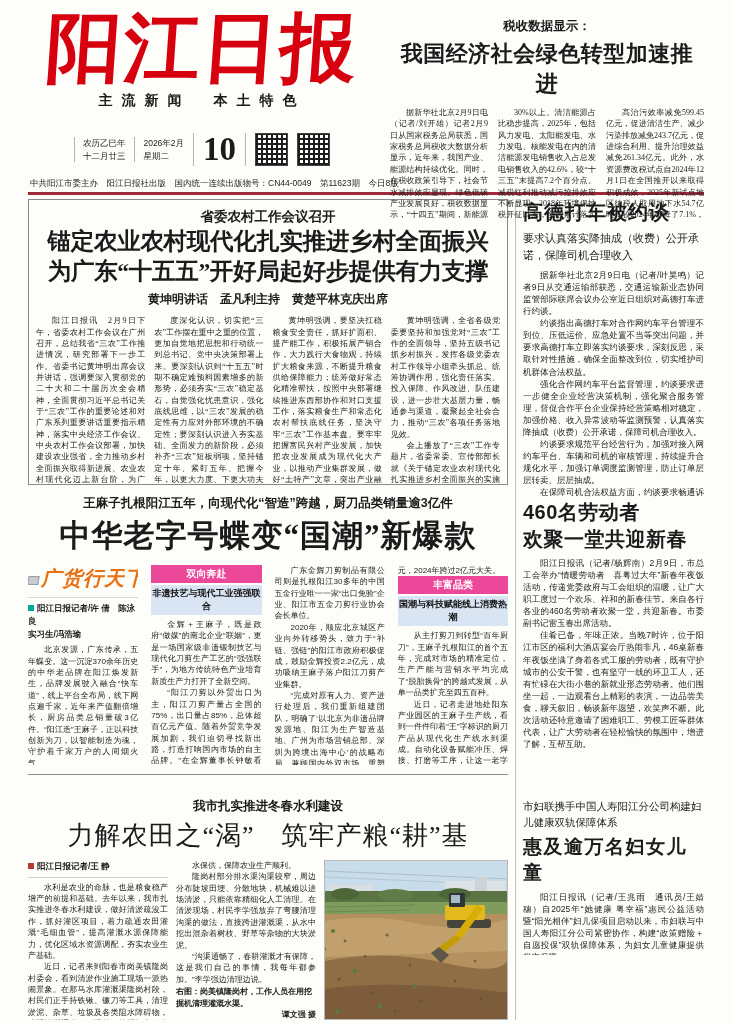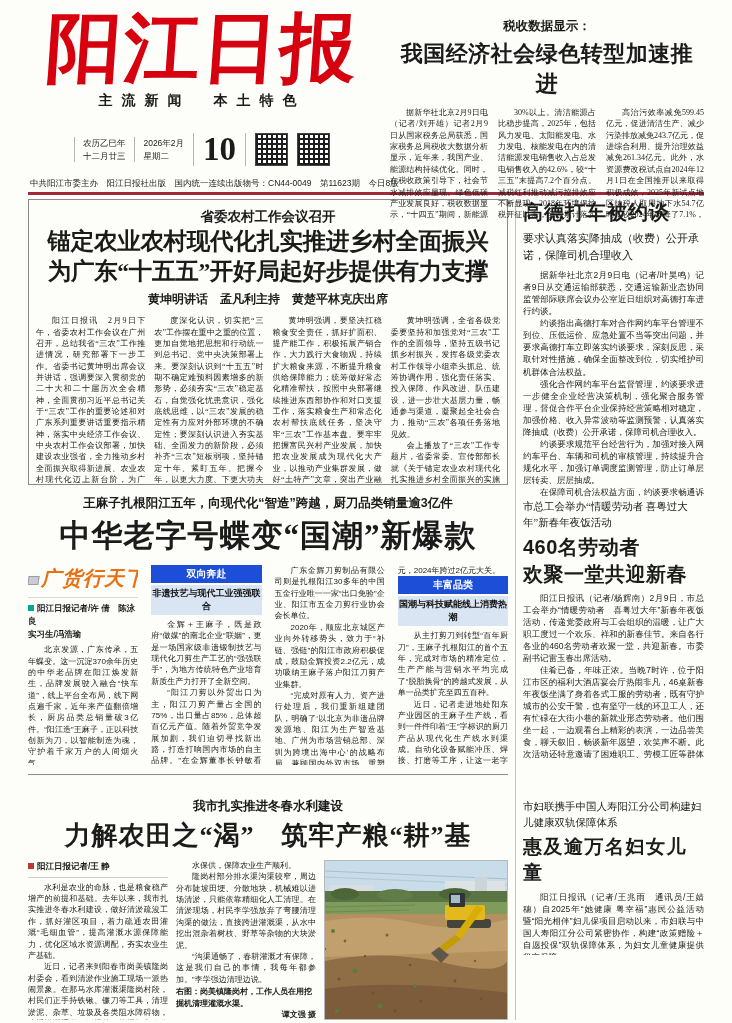--- a/index.html
+++ b/index.html
@@ -54,28 +54,28 @@
   .wangmazi h2 { text-align:center; font-size:31px; font-weight:900; letter-spacing:1px; margin:3px 0 8px; }
   .wm-cols { display:flex; gap:13px; height:200px; overflow:hidden; }
   .wm-cols .col { flex:1; }
   .gh-logo { color:#e9700f; font-weight:900; font-style:italic; font-size:20px; letter-spacing:1px;
     border-bottom:1px solid #d9d9d9; padding-bottom:5px; margin-bottom:4px; white-space:nowrap; }
   .gh-icon { display:inline-block; width:11px; height:9px; background:#c9cdd1; border:1px solid #9aa0a5;
     margin-right:2px; transform:skewX(-8deg); }
   .byline { font-size:8.5px; font-weight:bold; line-height:1.5; margin-bottom:4px; }
   .byline .sq { display:inline-block; width:6px; height:6px; background:#00a79d; margin-right:3px; }
   .byline .sq.red { background:#b93a2c; }
-  .badge { background:#1d4ed8; color:#fff; text-align:center; font-weight:bold; font-size:10px;
+  .badge { background:#ec4899; color:#fff; text-align:center; font-weight:bold; font-size:10px;
     padding:2px 0; margin-bottom:2px; }
   .badge-sub { background:#d9e5f3; color:#111; text-align:center; font-weight:bold; font-size:9px;
     padding:2px 1px; margin-bottom:4px; }
   
   .nongtian { border-top:1px solid #8a8a8a; margin-top:9px; padding-top:23px; }
   .nongtian .kicker { text-align:center; font-weight:bold; font-size:12.5px; }
-  .nongtian h2 { text-align:center; font-size:26px; font-weight:700; letter-spacing:1px; margin:3px 0 7px; }
+  .nongtian h2 { text-align:center; font-size:26px; font-weight:400; letter-spacing:1px; margin:3px 0 7px; }
   .nt-row { display:flex; gap:8px; height:160px; }
   .nt-col { width:140px; overflow:hidden; display:flex; flex-direction:column; }
   .nt-col .ps { flex:1; overflow:hidden; }
   .nt-byline { border-bottom:1px solid #cfcfcf; padding-bottom:4px; margin-bottom:4px; }
   .caption { font-size:8px; font-weight:bold; line-height:1.4; }
   .caption .credit { display:block; text-align:right; }
   .photo { width:184px; height:160px; border:1px solid #b9b9b9; overflow:hidden; flex:none; }
   
   .rart { overflow:hidden; }
   .gaode { height:300px; }
@@ -286,21 +286,20 @@
         <div class="sub">要求认真落实降抽成（收费）公开承诺，保障司机合理收入</div>
         <p class="bp">据新华社北京2月9日电（记者/叶昊鸣）记者9日从交通运输部获悉，交通运输新业态协同监管部际联席会议办公室近日组织对高德打车进行约谈。</p>
         <p class="bp">约谈指出高德打车对合作网约车平台管理不到位、压低运价、应急处置不当等突出问题，并要求高德打车立即落实约谈要求，深刻反思，采取针对性措施，确保全面整改到位，切实维护司机群体合法权益。</p>
         <p class="bp">强化合作网约车平台监督管理，约谈要求进一步健全企业经营决策机制，强化聚合服务管理，督促合作平台企业保持经营策略相对稳定，加强价格、收入异常波动等监测预警，认真落实降抽成（收费）公开承诺，保障司机合理收入。</p>
         <p class="bp">约谈要求规范平台经营行为，加强对接入网约车平台、车辆和司机的审核管理，持续提升合规化水平，加强订单调度监测管理，防止订单层层转卖、层层抽成。</p>
         <p class="bp">在保障司机合法权益方面，约谈要求畅通诉求表达渠道，快速响应处置司机反映的各类诉求和问题，依法落实首问负责和先行赔付责任。</p>
 
       </div>
       <div class="divline"></div>
       <div class="rart laodong">
-        <div class="kicker">市总工会举办“情暖劳动者 喜粤过大年”新春年夜饭活动</div>
         <h3>460名劳动者</h3>
         <h3 style="margin-top:-4px">欢聚一堂共迎新春</h3>
         <p class="bp">阳江日报讯（记者/杨辉南）2月9日，市总工会举办“情暖劳动者　喜粤过大年”新春年夜饭活动，传递党委政府与工会组织的温暖，让广大职工度过一个欢乐、祥和的新春佳节。来自各行各业的460名劳动者欢聚一堂，共迎新春。市委副书记雷玉春出席活动。</p>
         <p class="bp">佳肴已备，年味正浓。当晚7时许，位于阳江市区的福利大酒店宴会厅热闹非凡，46桌新春年夜饭坐满了身着各式工服的劳动者，既有守护城市的公安干警，也有坚守一线的环卫工人，还有忙碌在大街小巷的新就业形态劳动者。他们围坐一起，一边观看台上精彩的表演，一边品尝美食，聊天叙旧，畅谈新年愿望，欢笑声不断。此次活动还特意邀请了困难职工、劳模工匠等群体代表，让广大劳动者在轻松愉快的氛围中，增进了解，互帮互助。</p>
 
       </div>
       <div class="divline"></div>
       <div class="rart funv">
         <div class="kicker">市妇联携手中国人寿阳江分公司构建妇儿健康双轨保障体系</div>
         <h3>惠及逾万名妇女儿童</h3>

